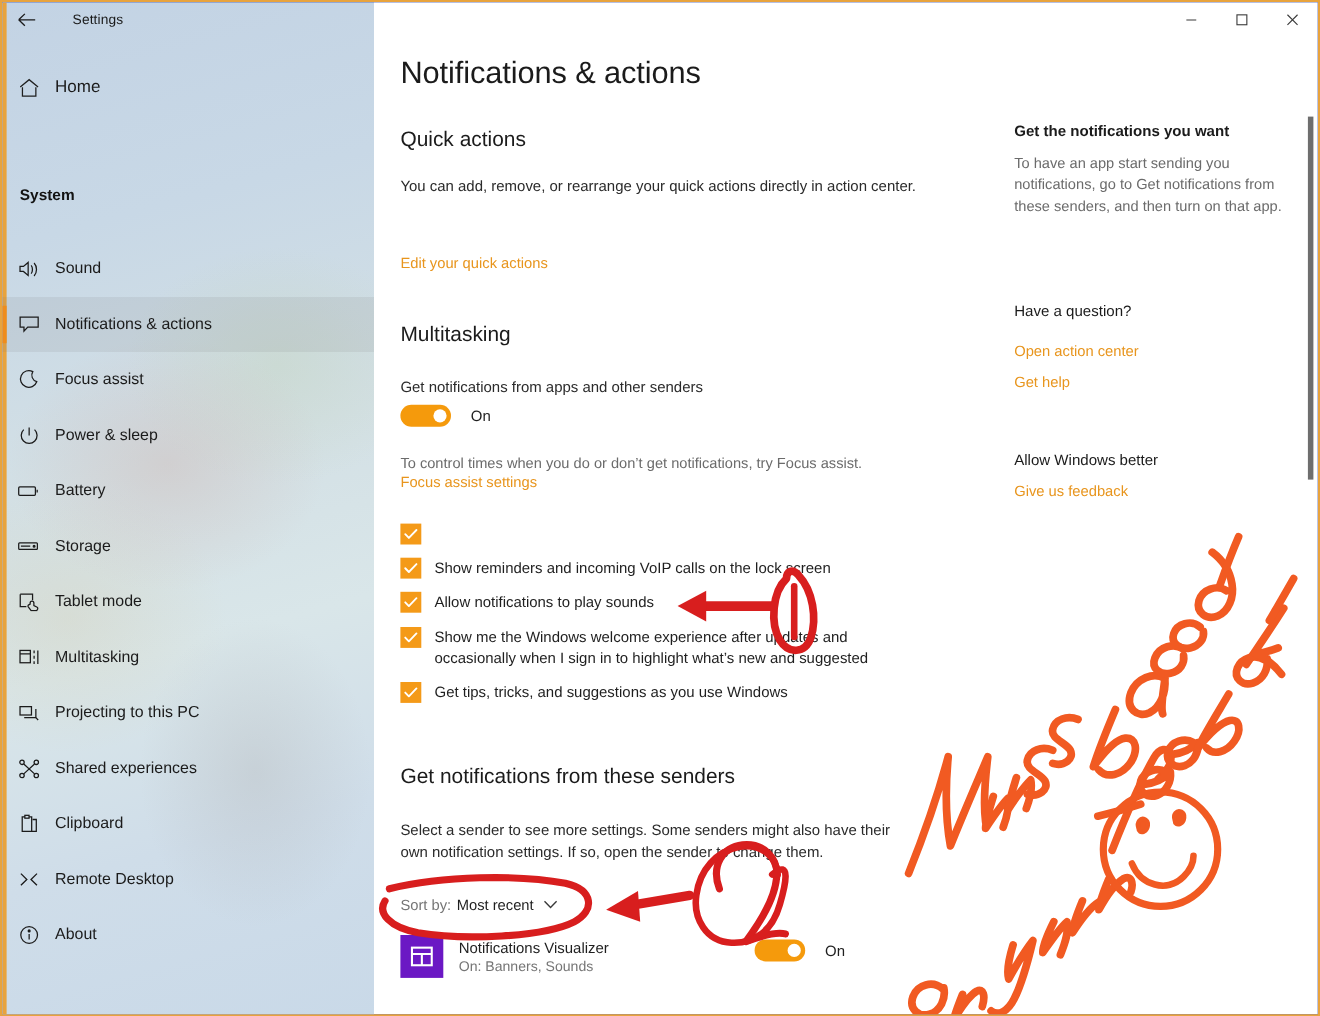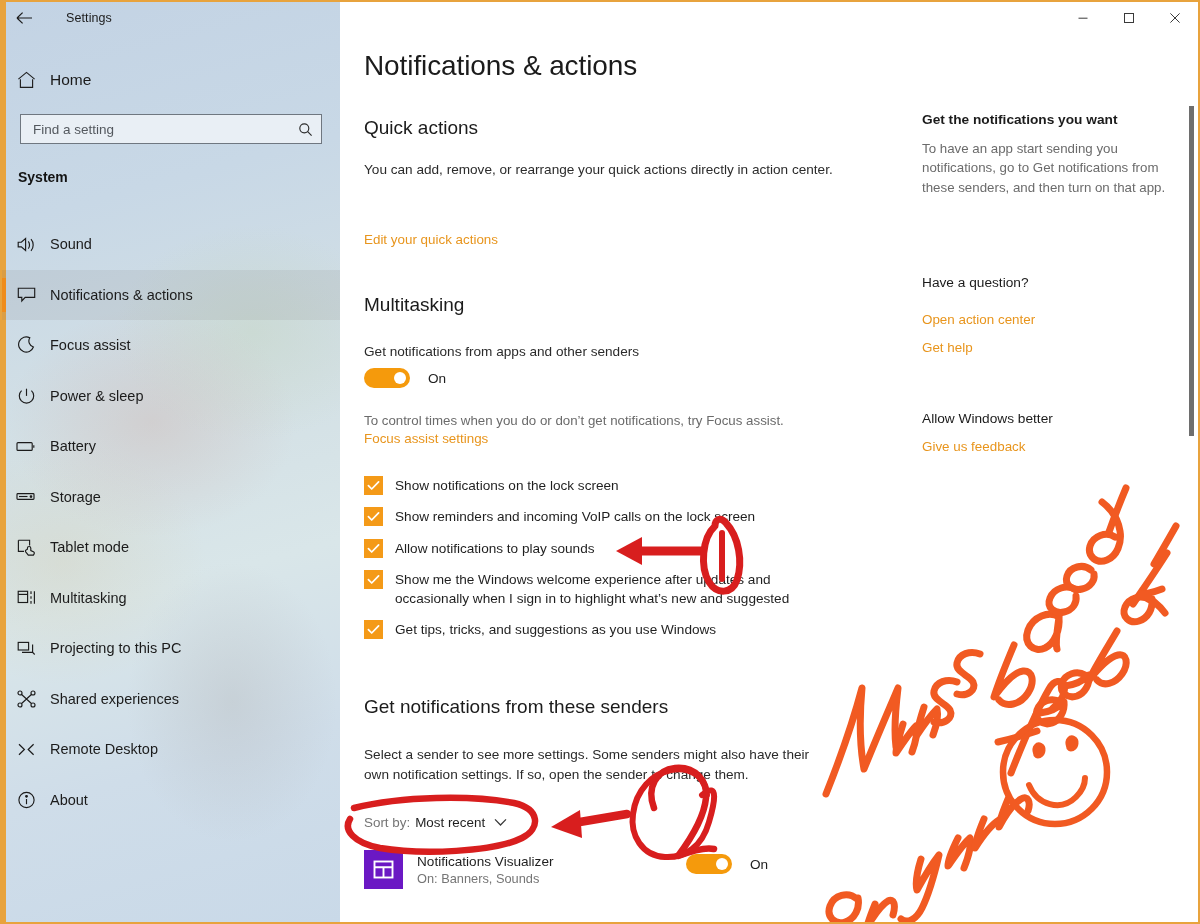--- a/index.html
+++ b/index.html
@@ -265,31 +265,20 @@
     <div class="home-row">
       <div class="home-icon">
         <svg width="19" height="18" viewBox="0 0 19 18" fill="none" stroke="currentColor" stroke-width="1.15">
           <path d="M1.4 8.1L9.5 1.4l8.1 6.7"></path>
           <path d="M3.4 8.3V16.4h12.2V8.3"></path>
         </svg>
       </div>
       <div class="home-label">Home</div>
     </div>
 
-    <div class="search-wrap">
-      <div class="search-box">
-        <input type="text" placeholder="Find a setting" style="">
-        <span class="search-ico">
-          <svg width="15" height="15" viewBox="0 0 15 15" fill="none" stroke="currentColor" stroke-width="1.15">
-            <circle cx="6.3" cy="6.3" r="4.5"></circle>
-              <path d="M9.7 9.7L13.6 13.6"></path>
-          </svg>
-        </span>
-      </div>
-    </div>
 
     <div class="group-label">System</div>
 
     <div class="nav-list">
         <div class="nav-item">
           <div class="nav-ico">
             <svg width="19" height="17" viewBox="0 0 19 17" fill="none" stroke="currentColor" stroke-width="1.15">
               <path d="M1.2 6.2h3.1L8.6 2.6v11.8L4.3 10.8H1.2z"></path>
               <path d="M11.3 5.3c1.6 1.8 1.6 5.6 0 7.4M14 3.1c2.9 3.1 2.9 8.7 0 11.8"></path>
             </svg>
@@ -375,20 +364,30 @@
           <div class="nav-ico">
             <svg width="19" height="18" viewBox="0 0 19 18" fill="none" stroke="currentColor" stroke-width="1.15">
               <circle cx="3" cy="3" r="2"></circle>
               <circle cx="16" cy="3" r="2"></circle>
               <circle cx="3" cy="15" r="2"></circle>
               <circle cx="16" cy="15" r="2"></circle>
               <path d="M4.6 4.5l9.8 9M14.4 4.5l-9.8 9"></path>
             </svg>
           </div>
           <div class="nav-txt">Shared experiences</div>
+        </div>
+        <div class="nav-item">
+          <div class="nav-ico">
+            <svg width="19" height="18" viewBox="0 0 19 18" fill="none" stroke="currentColor" stroke-width="1.15">
+              <path d="M5.6 2.6H3.2v13.2h8.6V2.6H9.4"></path>
+              <rect x="5.6" y="1.2" width="3.8" height="2.6"></rect>
+              <path d="M12.6 5h3.4v10.8h-4"></path>
+            </svg>
+          </div>
+          <div class="nav-txt">Clipboard</div>
         </div>
         <div class="nav-item">
           <div class="nav-ico">
             <svg width="19" height="17" viewBox="0 0 19 17" fill="none" stroke="currentColor" stroke-width="1.2">
               <path d="M2 3.2l5.4 5.3L2 13.8"></path>
               <path d="M16.6 3.2L11.2 8.5l5.4 5.3"></path>
             </svg>
           </div>
           <div class="nav-txt">Remote Desktop</div>
         </div>
@@ -444,21 +443,20 @@
       <div class="muted-txt nt-sub">To control times when you do or don’t get notifications, try Focus assist.</div>
       <div class="link nt-link">Focus assist settings</div>
 
       <div class="checks">
           <div class="chk-row">
             <div class="chk">
               <svg width="13" height="11" viewBox="0 0 13 11" fill="none" stroke="#ffffff" stroke-width="1.7" stroke-linecap="round" stroke-linejoin="round">
                 <path d="M1.4 5.6L4.7 9 11.6 1.8"></path>
               </svg>
             </div>
-            <div class="chk-lbl">Show notifications on the lock screen</div>
           </div>
           <div class="chk-row">
             <div class="chk">
               <svg width="13" height="11" viewBox="0 0 13 11" fill="none" stroke="#ffffff" stroke-width="1.7" stroke-linecap="round" stroke-linejoin="round">
                 <path d="M1.4 5.6L4.7 9 11.6 1.8"></path>
               </svg>
             </div>
             <div class="chk-lbl">Show reminders and incoming VoIP calls on the lock screen</div>
           </div>
           <div class="chk-row">

